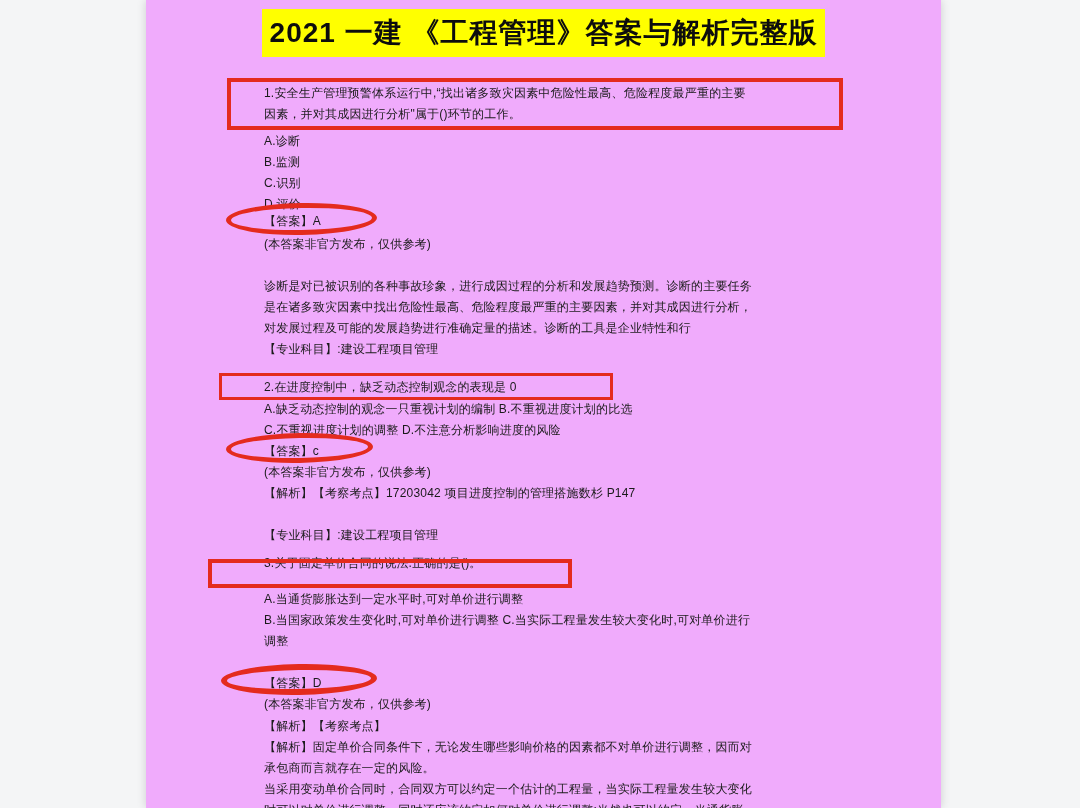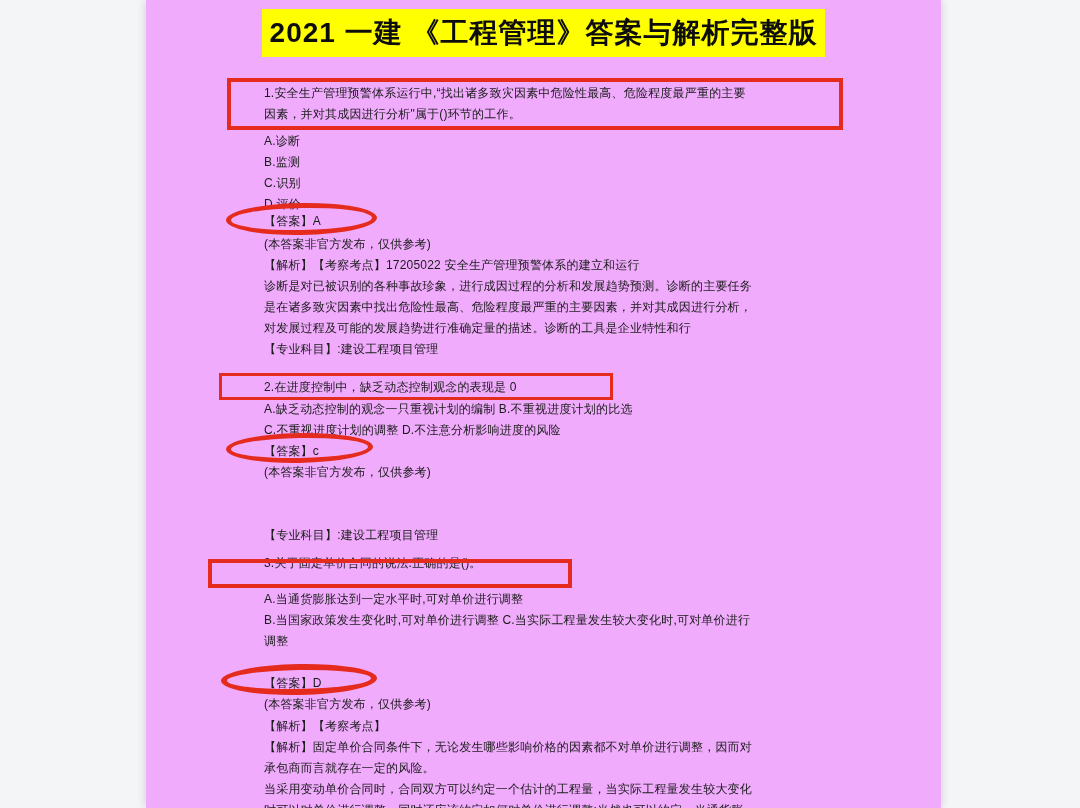--- a/index.html
+++ b/index.html
@@ -60,31 +60,31 @@
   </div>
 
   <div class="ln" style="top:83px">1.安全生产管理预警体系运行中,“找出诸多致灾因素中危险性最高、危险程度最严重的主要</div>
   <div class="ln" style="top:104px">因素，并对其成因进行分析"属于()环节的工作。</div>
   <div class="ln" style="top:131px">A.诊断</div>
   <div class="ln" style="top:152px">B.监测</div>
   <div class="ln" style="top:173px">C.识别</div>
   <div class="ln" style="top:194px">D.评价</div>
   <div class="ln" style="top:211px">【答案】A</div>
   <div class="ln" style="top:234px">(本答案非官方发布，仅供参考)</div>
-  <div class="ln" style="top:255px">【解析】【考察考点】17205022 安全生产管理预警体系的建立和运行</div>
   <div class="ln" style="top:276px">诊断是对已被识别的各种事故珍象，进行成因过程的分析和发展趋势预测。诊断的主要任务</div>
   <div class="ln" style="top:297px">是在诸多致灾因素中找出危险性最高、危险程度最严重的主要因素，并对其成因进行分析，</div>
   <div class="ln" style="top:318px">对发展过程及可能的发展趋势进行准确定量的描述。诊断的工具是企业特性和行</div>
   <div class="ln" style="top:339px">【专业科目】:建设工程项目管理</div>
 
   <div class="ln" style="top:377px">2.在进度控制中，缺乏动态控制观念的表现是 0</div>
   <div class="ln" style="top:399px">A.缺乏动态控制的观念一只重视计划的编制 B.不重视进度计划的比选</div>
   <div class="ln" style="top:420px">C.不重视进度计划的调整 D.不注意分析影响进度的风险</div>
   <div class="ln" style="top:441px">【答案】c</div>
   <div class="ln" style="top:462px">(本答案非官方发布，仅供参考)</div>
+  <div class="ln" style="top:483px">【解析】【考察考点】17203042 项目进度控制的管理搭施数杉 P147</div>
   <div class="ln" style="top:525px">【专业科目】:建设工程项目管理</div>
 
   <div class="ln" style="top:553px">3.关于固定单价合同的说法.正确的是()。</div>
   <div class="ln" style="top:589px">A.当通货膨胀达到一定水平时,可对单价进行调整</div>
   <div class="ln" style="top:610px">B.当国家政策发生变化时,可对单价进行调整 C.当实际工程量发生较大变化时,可对单价进行</div>
   <div class="ln" style="top:631px">调整</div>
   <div class="ln" style="top:673px">【答案】D</div>
   <div class="ln" style="top:694px">(本答案非官方发布，仅供参考)</div>
   <div class="ln" style="top:716px">【解析】【考察考点】</div>
   <div class="ln" style="top:737px">【解析】固定单价合同条件下，无论发生哪些影响价格的因素都不对单价进行调整，因而对</div>

